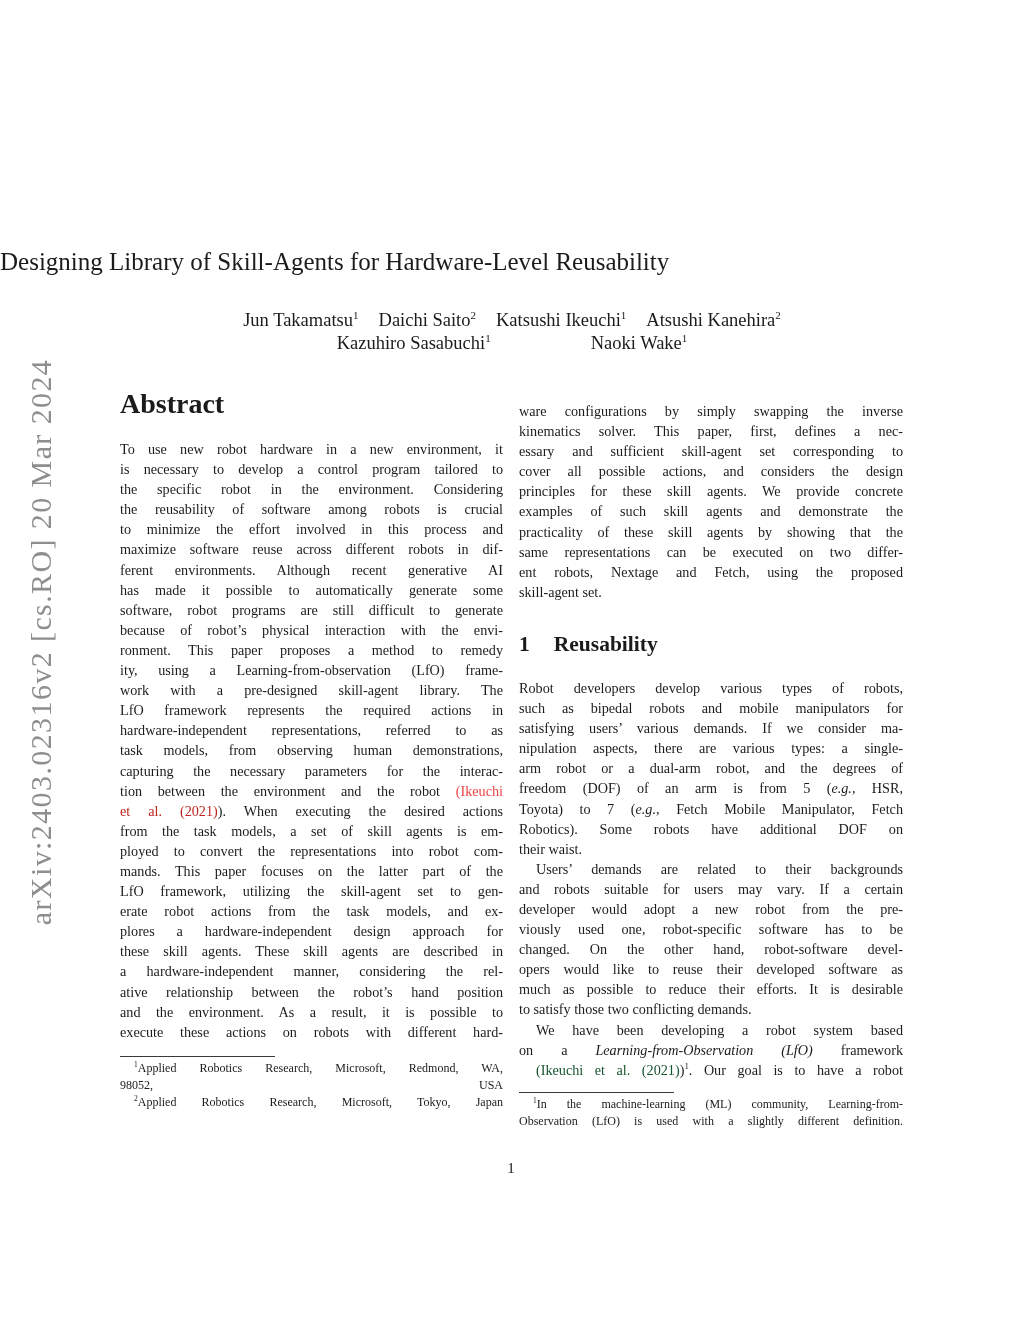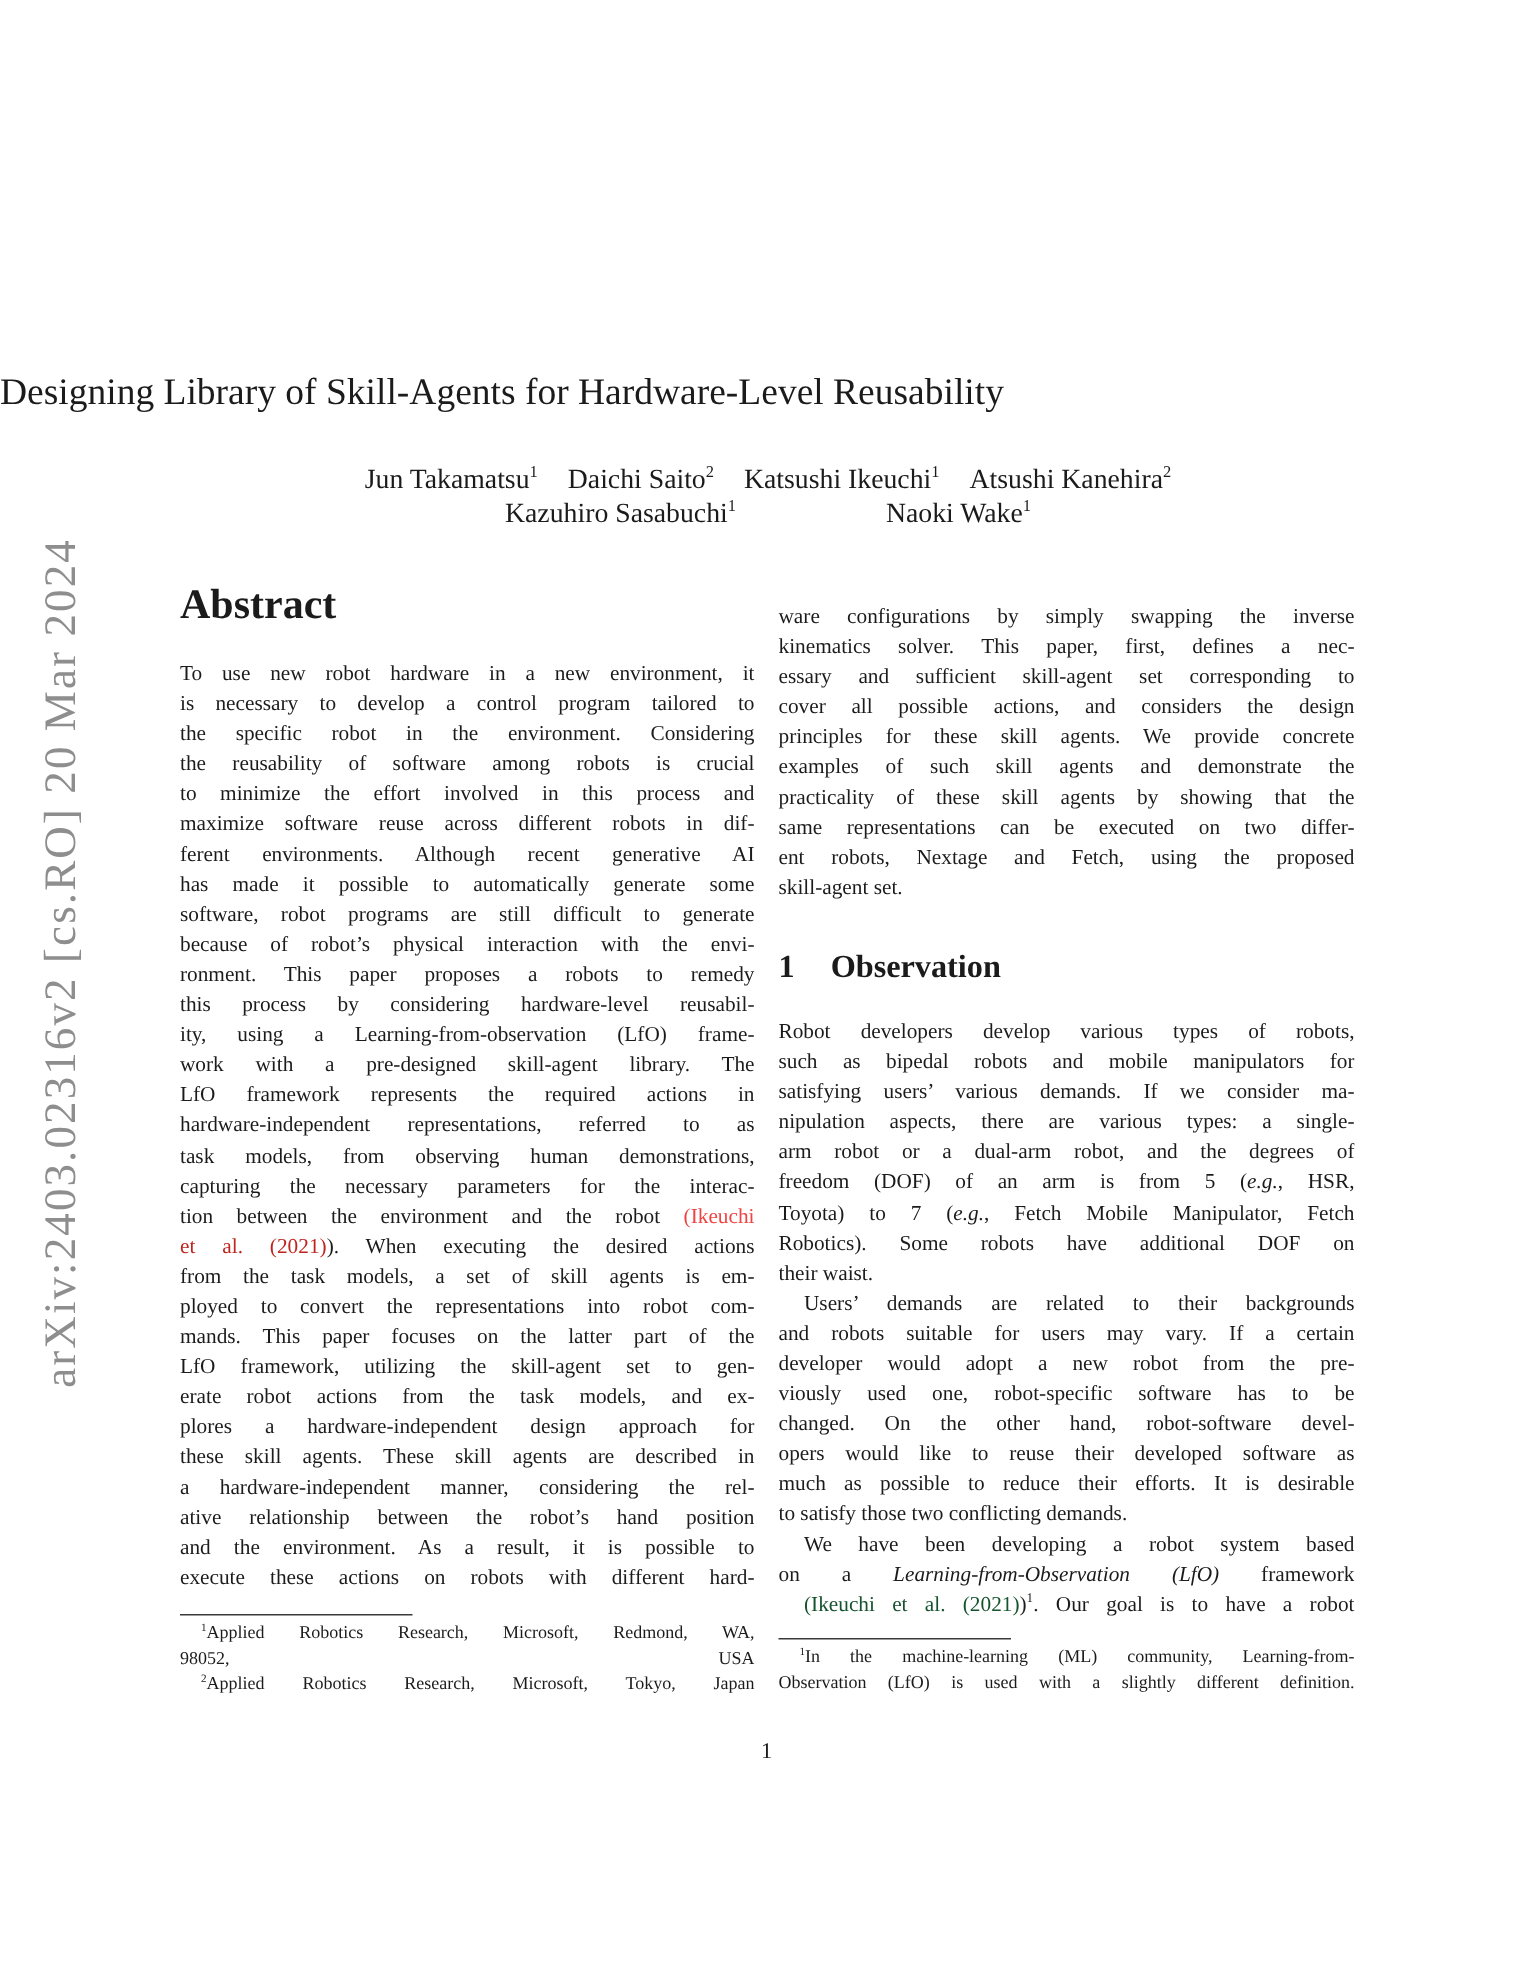--- a/index.html
+++ b/index.html
@@ -127,22 +127,21 @@
         <div class="line"><span>To use new robot hardware in a new environment, it</span></div>
         <div class="line"><span>is necessary to develop a control program tailored to</span></div>
         <div class="line"><span>the specific robot in the environment.  Considering</span></div>
         <div class="line"><span>the reusability of software among robots is crucial</span></div>
         <div class="line"><span>to minimize the effort involved in this process and</span></div>
         <div class="line"><span>maximize software reuse across different robots in dif-</span></div>
         <div class="line"><span>ferent environments.  Although recent generative AI</span></div>
         <div class="line"><span>has made it possible to automatically generate some</span></div>
         <div class="line"><span>software, robot programs are still difficult to generate</span></div>
         <div class="line"><span>because of robot’s physical interaction with the envi-</span></div>
-        <div class="line"><span>ronment.  This paper proposes a robots to remedy</span></div>
-        <div class="line"><span>this process by considering hardware-level reusabil-</span></div>
+        <div class="line"><span>ronment.  This paper proposes a method to remedy</span></div>
         <div class="line"><span>ity, using a Learning-from-observation (LfO) frame-</span></div>
         <div class="line"><span>work with a pre-designed skill-agent library.  The</span></div>
         <div class="line"><span>LfO framework represents the required actions in</span></div>
         <div class="line"><span>hardware-independent representations, referred to as</span></div>
         <div class="line"><span>task models, from observing human demonstrations,</span></div>
         <div class="line"><span>capturing the necessary parameters for the interac-</span></div>
         <div class="line"><span>tion between the environment and the robot </span><span style="color: #ef4444;">(Ikeuchi</span></div>
         <div class="line"><span style="color: rgb(192, 36, 30);">et al. (2021)</span><span>).  When executing the desired actions</span></div>
         <div class="line"><span>from the task models, a set of skill agents is em-</span></div>
         <div class="line"><span>ployed to convert the representations into robot com-</span></div>
@@ -171,21 +170,21 @@
         <div class="line"><span>essary and sufficient skill-agent set corresponding to</span></div>
         <div class="line"><span>cover all possible actions, and considers the design</span></div>
         <div class="line"><span>principles for these skill agents. We provide concrete</span></div>
         <div class="line"><span>examples of such skill agents and demonstrate the</span></div>
         <div class="line"><span>practicality of these skill agents by showing that the</span></div>
         <div class="line"><span>same representations can be executed on two differ-</span></div>
         <div class="line"><span>ent robots, Nextage and Fetch, using the proposed</span></div>
         <div class="line last"><span>skill-agent set.</span></div>
       </div>
     <h2 class="section-h">
-      <span class="sec-num">1</span><span class="sec-title">Observation</span>
+      <span class="sec-num">1</span><span class="sec-title">Reusability</span>
     </h2>
     <div class="lines body">
         <div class="line"><span>Robot developers develop various types of robots,</span></div>
         <div class="line"><span>such as bipedal robots and mobile manipulators for</span></div>
         <div class="line"><span>satisfying users’ various demands. If we consider ma-</span></div>
         <div class="line"><span>nipulation aspects, there are various types: a single-</span></div>
         <div class="line"><span>arm robot or a dual-arm robot, and the degrees of</span></div>
         <div class="line"><span>freedom (DOF) of an arm is from 5 (</span><span class="ital">e.g.</span><span>, HSR,</span></div>
         <div class="line"><span>Toyota) to 7 (</span><span class="ital">e.g.</span><span>, Fetch Mobile Manipulator, Fetch</span></div>
         <div class="line"><span>Robotics).  Some robots have additional DOF on</span></div>

